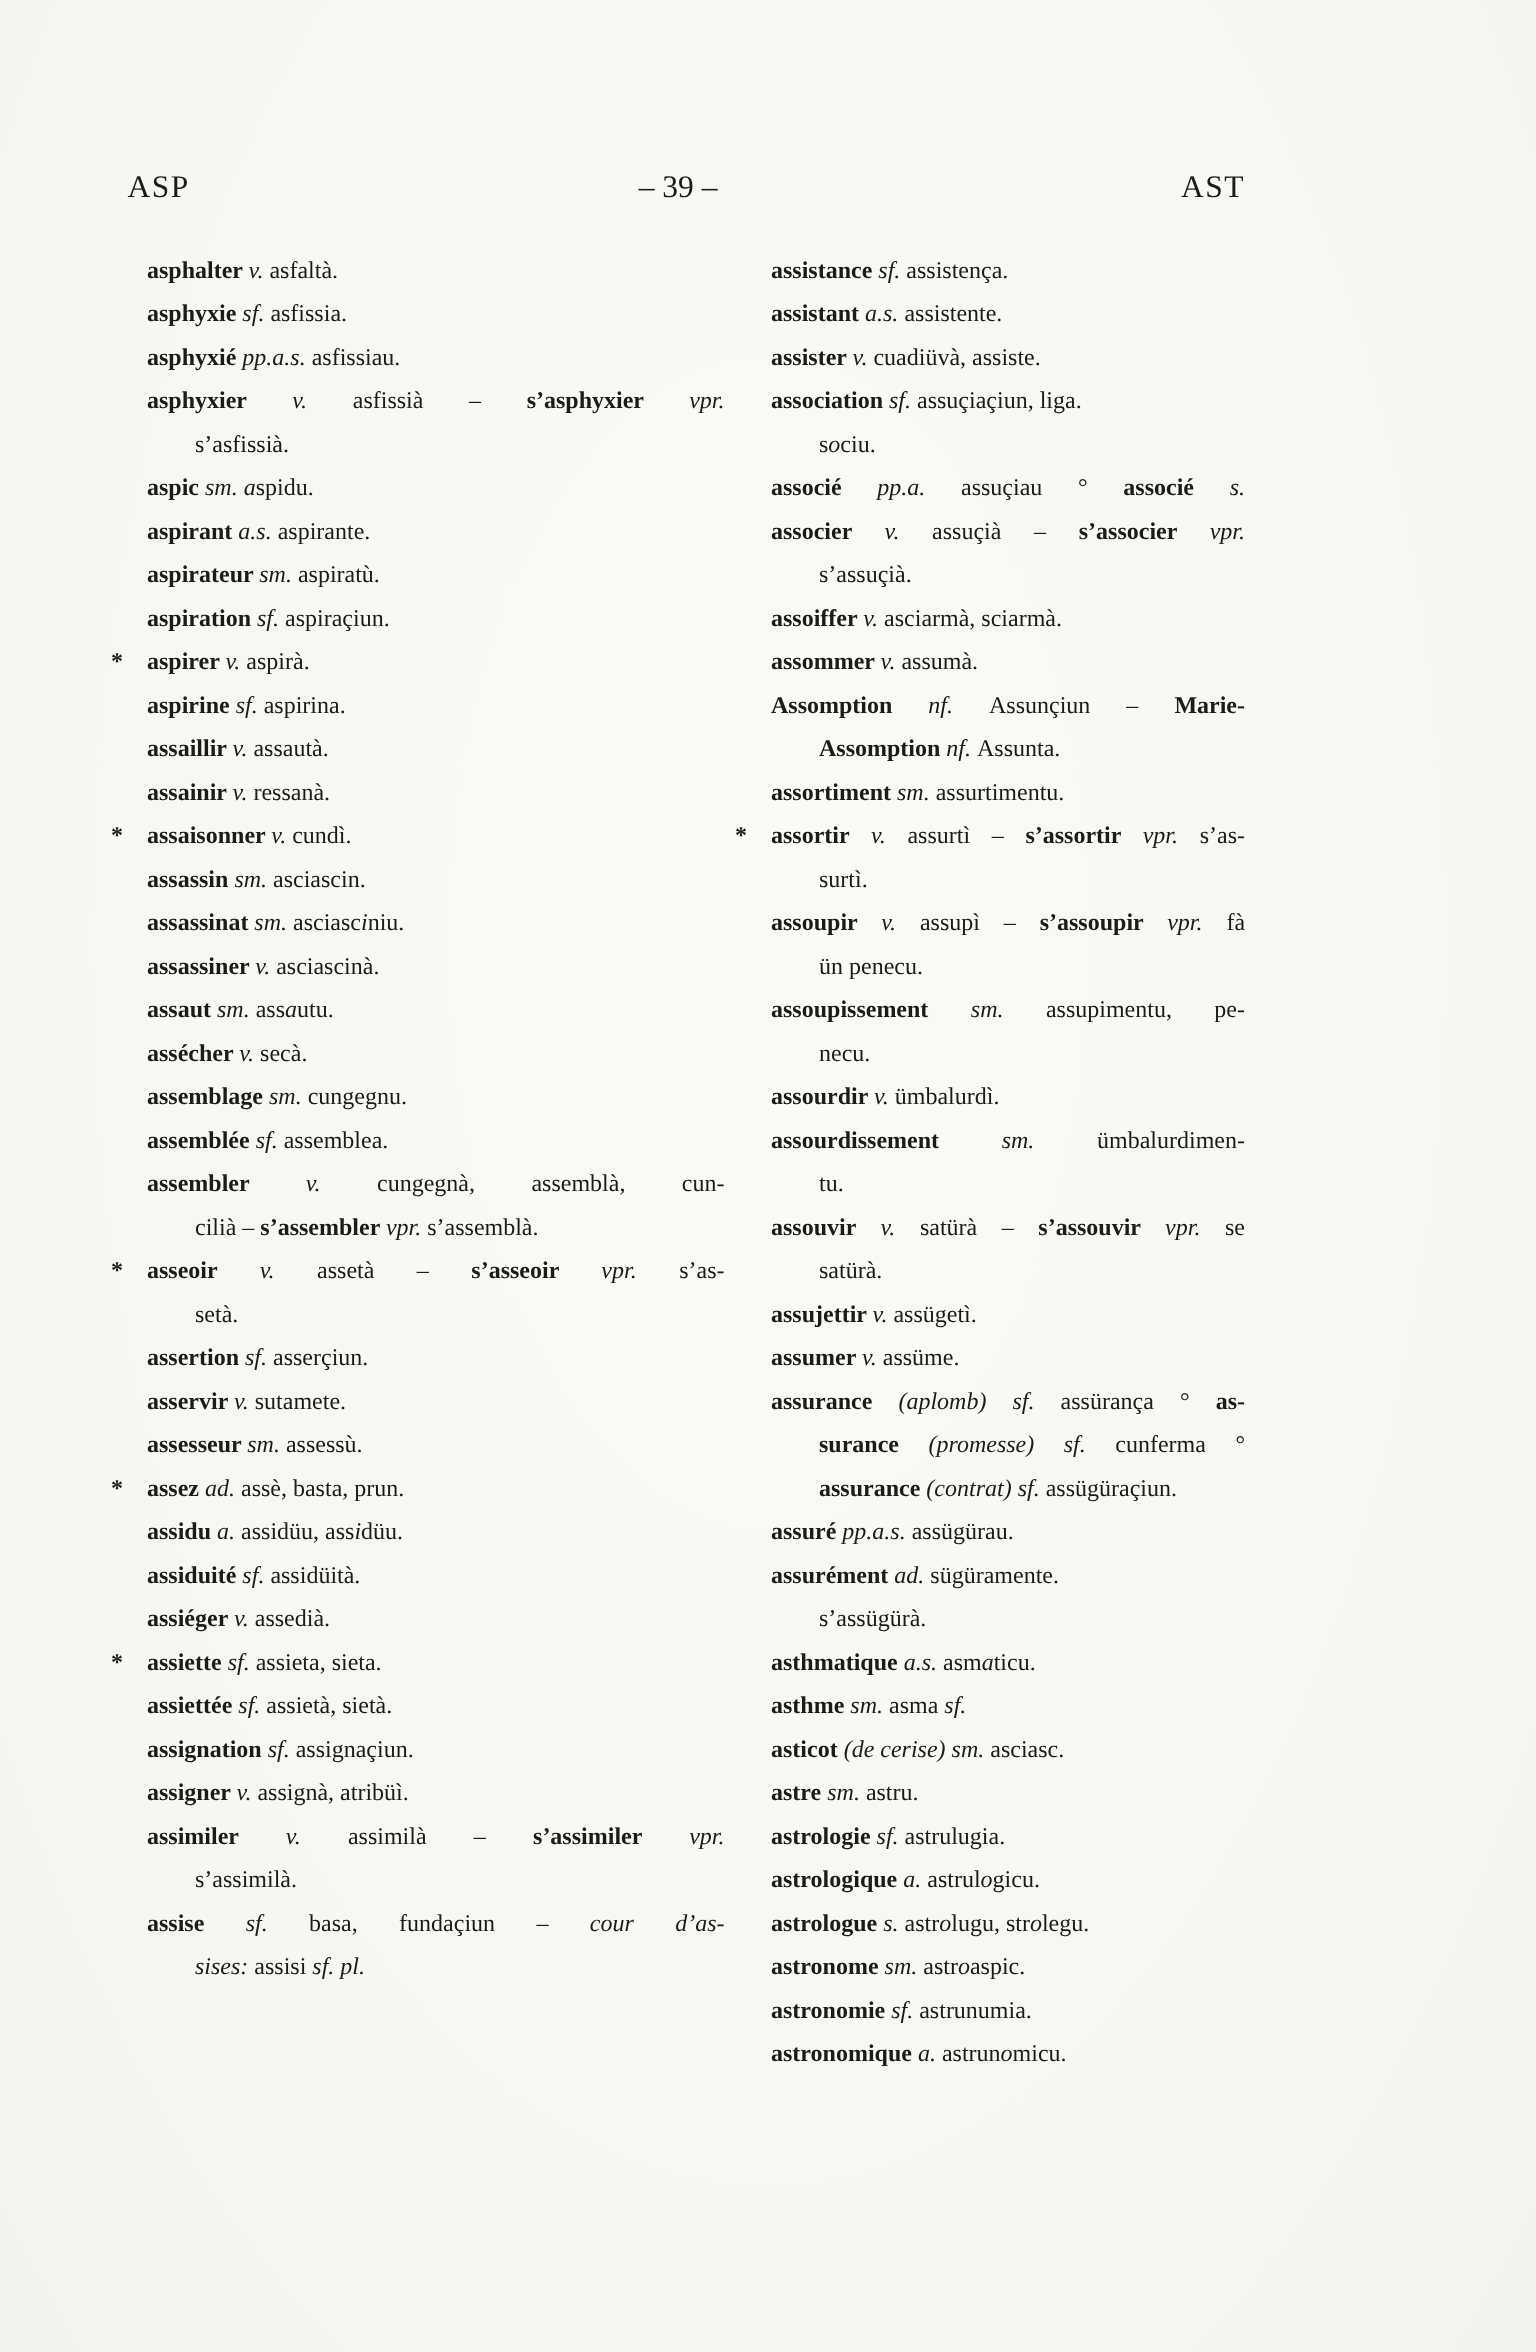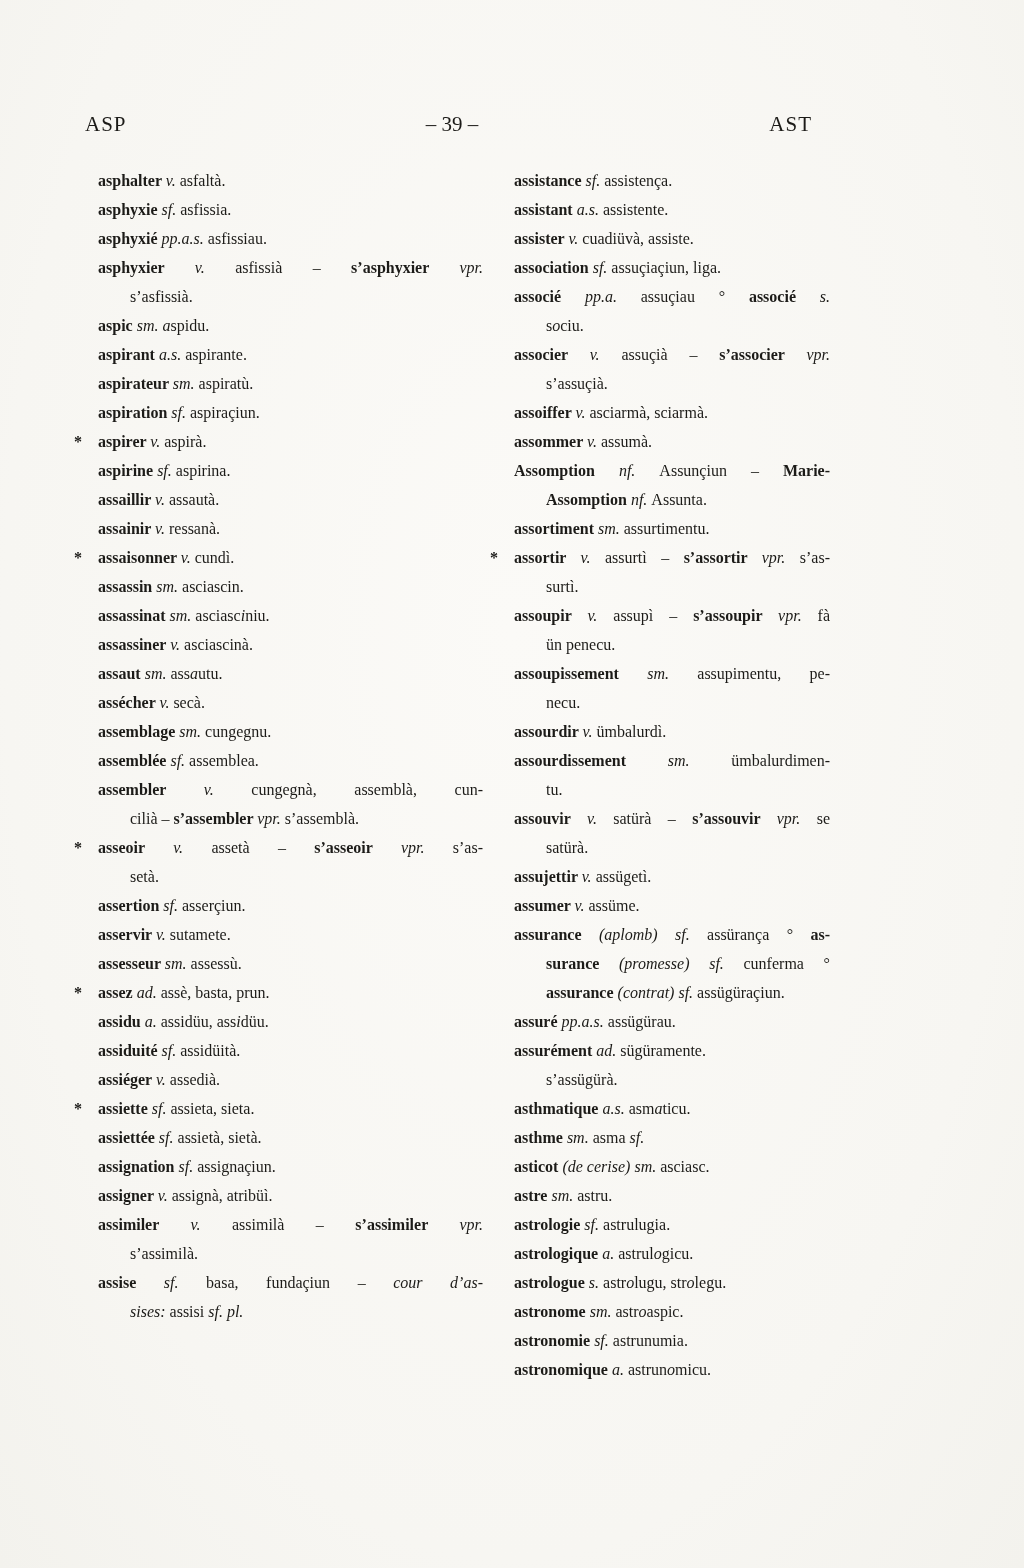--- a/index.html
+++ b/index.html
@@ -9,21 +9,21 @@
     font-family: "Liberation Serif", "DejaVu Serif", serif;
     color: #1c1b18;
     -webkit-font-smoothing: antialiased;
   }
   .page { position: relative; width: 908px; height: 1568px; overflow: hidden; }
 
   
   .pagehead { position: absolute; top: 112px; left: 0; right: 0; height: 30px; font-size: 21px; }
   .ph-left  { position: absolute; left: 85px;  letter-spacing: 1px; }
   .ph-center{ position: absolute; left: 452px; transform: translateX(-50%); }
-  .ph-right { position: absolute; right: 96px; letter-spacing: 1px; margin-left: 29px; }
+  .ph-right { position: absolute; right: 78px; letter-spacing: 1px; margin-left: 29px; }
 
   
   .columns {
     position: absolute; top: 166px; left: 0; right: 0;
     padding: 0 78px 0 98px;
     display: flex; gap: 31px;
   }
   .col { font-size: 16px; line-height: 29px; }
   .col-left  { width: 385px; flex: 0 0 385px; }
   .col-right { flex: 1 1 auto; min-width: 0; }
@@ -171,22 +171,22 @@
         <div class="entry">
           <div class="line"><span class="hw">assistant </span><span class="it">a.s. </span><span>assistente.</span></div>
         </div>
         <div class="entry">
           <div class="line"><span class="hw">assister </span><span class="it">v. </span><span>cuadiüvà, assiste.</span></div>
         </div>
         <div class="entry">
           <div class="line"><span class="hw">association </span><span class="it">sf. </span><span>assuçiaçiun, liga.</span></div>
         </div>
         <div class="entry">
+          <div class="line cont"><span>s</span><span class="it">o</span><span>ciu.</span></div>
           <div class="line just"><span class="hw">associé </span><span class="it">pp.a. </span><span>assuçiau ° </span><span class="hw">associé </span><span class="it">s.</span></div>
-          <div class="line cont"><span>s</span><span class="it">o</span><span>ciu.</span></div>
         </div>
         <div class="entry">
           <div class="line just"><span class="hw">associer </span><span class="it">v. </span><span>assuçià – </span><span class="hw">s’associer </span><span class="it">vpr.</span></div>
           <div class="line cont"><span>s’assuçià.</span></div>
         </div>
         <div class="entry">
           <div class="line"><span class="hw">assoiffer </span><span class="it">v. </span><span>asciarmà, sciarmà.</span></div>
         </div>
         <div class="entry">
           <div class="line"><span class="hw">assommer </span><span class="it">v. </span><span>assumà.</span></div>

